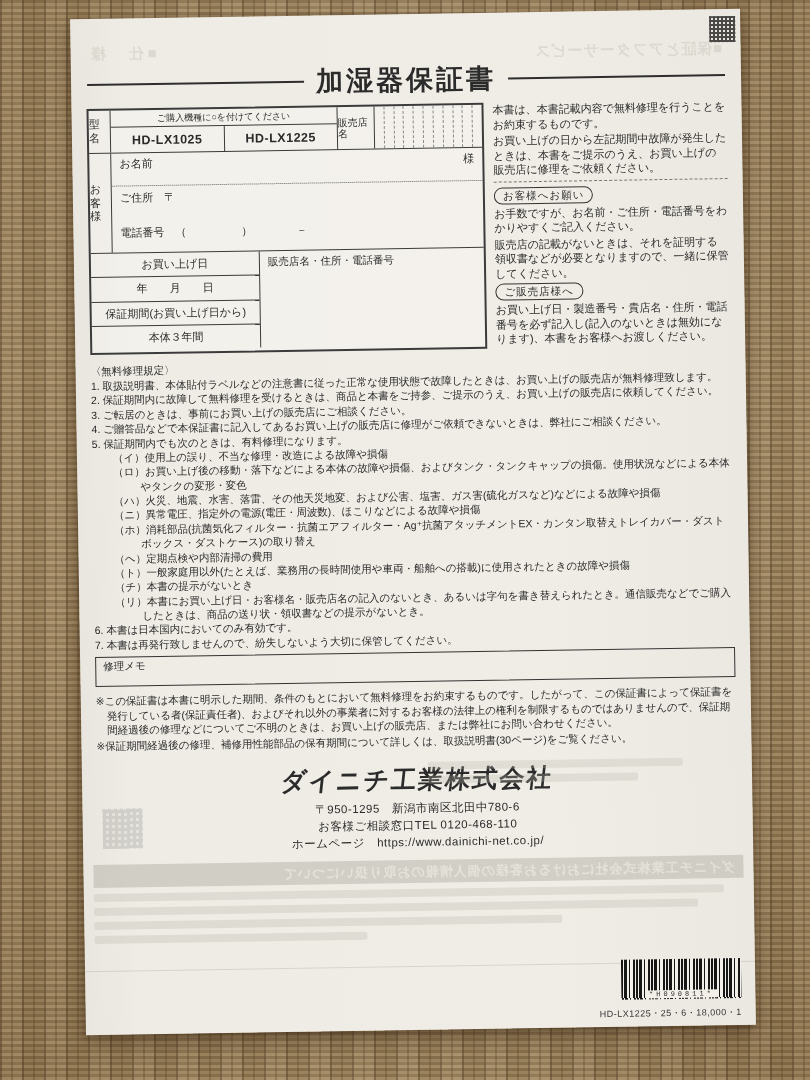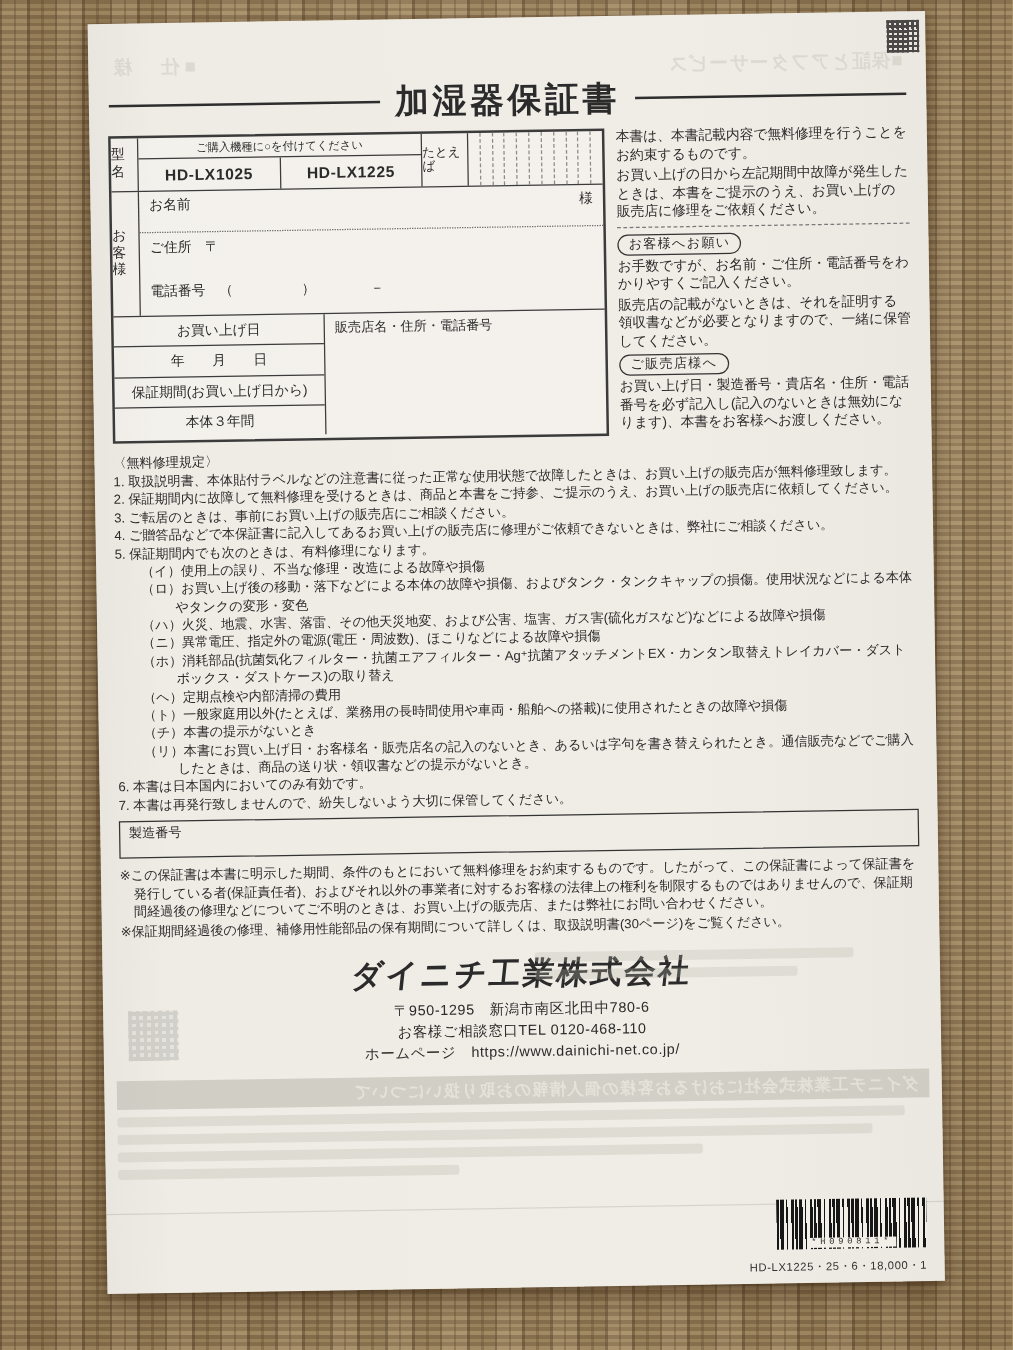--- a/index.html
+++ b/index.html
@@ -149,21 +149,21 @@
 
       <div class="ft-row1">
         <div class="vlabel">型名</div>
         <div class="machine">
           <div class="machine-head">ご購入機種に○を付けてください</div>
           <div class="machine-cells">
             <div class="machine-cell">HD-LX1025</div>
             <div class="machine-cell">HD-LX1225</div>
           </div>
         </div>
-        <div class="serial-label">たとえば</div>
+        <div class="serial-label">販売店名</div>
         <div class="serial-grid">
           <div class="serial-cell"></div>
           <div class="serial-cell"></div>
           <div class="serial-cell"></div>
           <div class="serial-cell"></div>
           <div class="serial-cell"></div>
           <div class="serial-cell"></div>
           <div class="serial-cell"></div>
           <div class="serial-cell"></div>
           <div class="serial-cell"></div>
@@ -221,21 +221,21 @@
     <div class="r-sub">（ホ）消耗部品(抗菌気化フィルター・抗菌エアフィルター・Ag⁺抗菌アタッチメントEX・カンタン取替えトレイカバー・ダストボックス・ダストケース)の取り替え</div>
     <div class="r-sub">（ヘ）定期点検や内部清掃の費用</div>
     <div class="r-sub">（ト）一般家庭用以外(たとえば、業務用の長時間使用や車両・船舶への搭載)に使用されたときの故障や損傷</div>
     <div class="r-sub">（チ）本書の提示がないとき</div>
     <div class="r-sub">（リ）本書にお買い上げ日・お客様名・販売店名の記入のないとき、あるいは字句を書き替えられたとき。通信販売などでご購入したときは、商品の送り状・領収書などの提示がないとき。</div>
     <div class="r-item6">6. 本書は日本国内においてのみ有効です。</div>
     <div class="r-item6">7. 本書は再発行致しませんので、紛失しないよう大切に保管してください。</div>
   </div>
 
   <div class="memo">
-    <span>製造番号</span>
+    <span>修理メモ</span>
   </div>
 
   <div class="notes">
     <div class="note">※この保証書は本書に明示した期間、条件のもとにおいて無料修理をお約束するものです。したがって、この保証書によって保証書を発行している者(保証責任者)、およびそれ以外の事業者に対するお客様の法律上の権利を制限するものではありませんので、保証期間経過後の修理などについてご不明のときは、お買い上げの販売店、または弊社にお問い合わせください。</div>
     <div class="note">※保証期間経過後の修理、補修用性能部品の保有期間について詳しくは、取扱説明書(30ページ)をご覧ください。</div>
   </div>
 
   <div class="company">
     <div><span class="co-name">ダイニチ工業株式会社</span></div>
     <div class="co-line">〒950-1295　新潟市南区北田中780-6</div>

